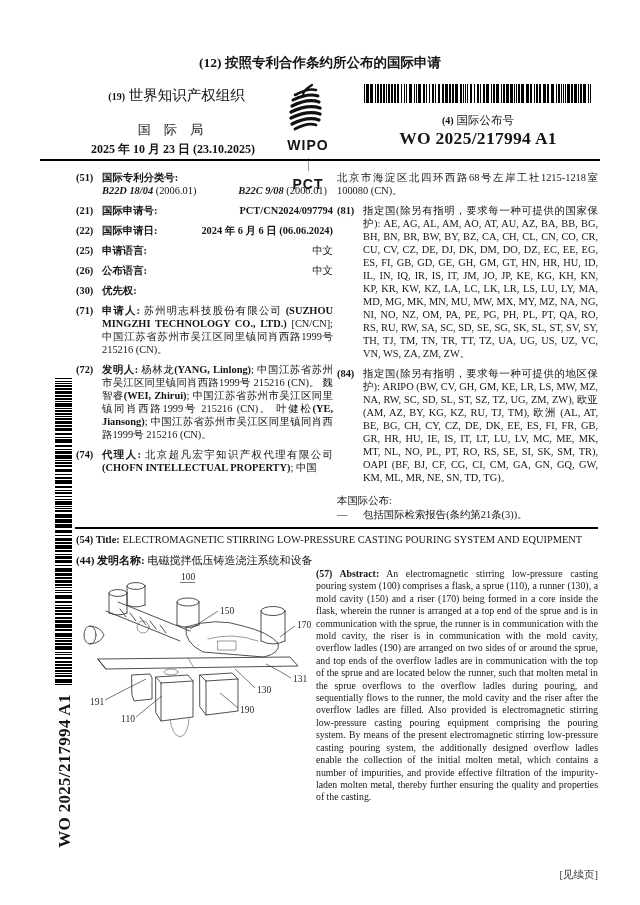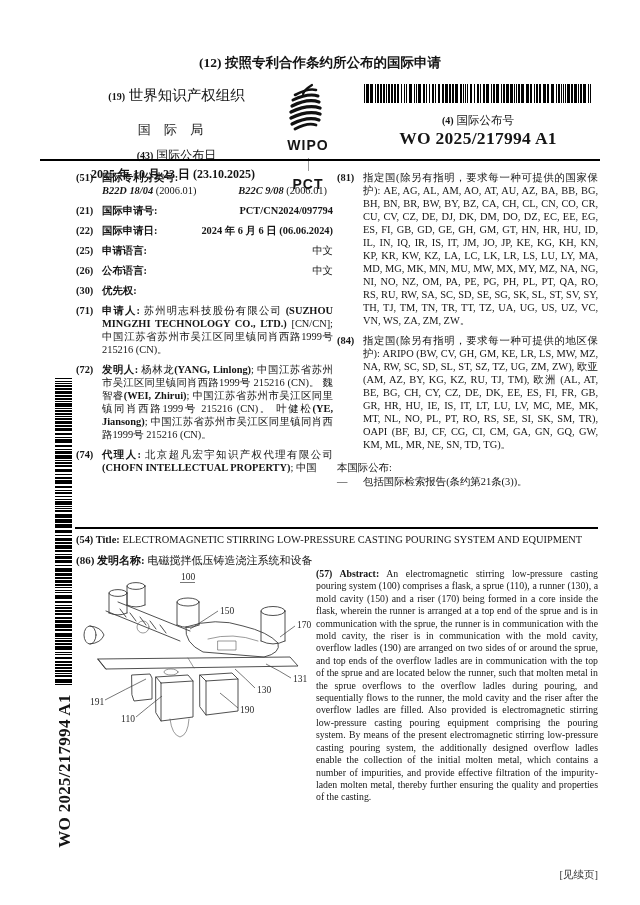--- a/index.html
+++ b/index.html
@@ -58,21 +58,20 @@
 </head>
 <body>
 
 <div class="page">
 
   <div class="abs line12">(12) 按照专利合作条约所公布的国际申请</div>
 
   <div class="abs hdr-left">
     <div class="org"><span class="tag">(19)</span> <span>世界知识产权组织</span></div>
     <div class="bureau">国 际 局</div>
-    <div class="pubdate-label"><span class="tag">(43)</span> <span>国际公布日</span></div>
     <div class="pubdate">2025 年 10 月 23 日 (23.10.2025)</div>
   </div>
 
   <div class="abs logo-swirl">
     <svg width="54" height="52" viewBox="0 0 54 52">
       <g fill="none" stroke="#111" stroke-linecap="round">
         <path d="M34 3 Q26 8 25 12" stroke-width="2.2"></path>
         <path d="M17 13 Q30 6 38 8" stroke-width="2.6"></path>
         <path d="M15 18 Q30 11 40 14" stroke-width="3.0"></path>
         <path d="M14 24 Q30 16 41 20" stroke-width="3.2"></path>
@@ -221,20 +220,21 @@
       <span>杨林龙</span><b>(YANG, Linlong)</b><span>; 中国江苏省苏州市吴江区同里镇同肖西路1999号 215216 (CN)。 </span><span>魏智睿</span><b>(WEI, Zhirui)</b><span>; 中国江苏省苏州市吴江区同里镇同肖西路1999号 215216 (CN)。 </span><span>叶健松</span><b>(YE, Jiansong)</b><span>; 中国江苏省苏州市吴江区同里镇同肖西路1999号 215216 (CN)。</span>
     </div>
     <div class="item">
       <span class="tag">(74)</span>
       <span class="b">代理人:</span>
       <span>北京超凡宏宇知识产权代理有限公司</span><b>(CHOFN INTELLECTUAL PROPERTY)</b><span>; 中国</span>
     </div>
   </div>
 
   <div class="abs col col-right">
+    <div style="margin-bottom:7px;">北京市海淀区北四环西路68号左岸工社1215-1218室 100080 (CN)。</div>
     <div class="item">
       <span class="tag">(81)</span>
       <span>指定国(除另有指明，要求每一种可提供的国家保护): AE, AG, AL, AM, AO, AT, AU, AZ, BA, BB, BG, BH, BN, BR, BW, BY, BZ, CA, CH, CL, CN, CO, CR, CU, CV, CZ, DE, DJ, DK, DM, DO, DZ, EC, EE, EG, ES, FI, GB, GD, GE, GH, GM, GT, HN, HR, HU, ID, IL, IN, IQ, IR, IS, IT, JM, JO, JP, KE, KG, KH, KN, KP, KR, KW, KZ, LA, LC, LK, LR, LS, LU, LY, MA, MD, MG, MK, MN, MU, MW, MX, MY, MZ, NA, NG, NI, NO, NZ, OM, PA, PE, PG, PH, PL, PT, QA, RO, RS, RU, RW, SA, SC, SD, SE, SG, SK, SL, ST, SV, SY, TH, TJ, TM, TN, TR, TT, TZ, UA, UG, US, UZ, VC, VN, WS, ZA, ZM, ZW。</span>
     </div>
     <div class="item">
       <span class="tag">(84)</span>
       <span>指定国(除另有指明，要求每一种可提供的地区保护): ARIPO (BW, CV, GH, GM, KE, LR, LS, MW, MZ, NA, RW, SC, SD, SL, ST, SZ, TZ, UG, ZM, ZW), 欧亚 (AM, AZ, BY, KG, KZ, RU, TJ, TM), 欧洲 (AL, AT, BE, BG, CH, CY, CZ, DE, DK, EE, ES, FI, FR, GB, GR, HR, HU, IE, IS, IT, LT, LU, LV, MC, ME, MK, MT, NL, NO, PL, PT, RO, RS, SE, SI, SK, SM, TR), OAPI (BF, BJ, CF, CG, CI, CM, GA, GN, GQ, GW, KM, ML, MR, NE, SN, TD, TG)。</span>
     </div>
     <div style="margin-top:10px;">本国际公布:</div>
     <div class="item" style="margin-top:1px;padding-left:26px;">
@@ -333,21 +333,21 @@
       <i style="height:4px;margin-bottom:1px"></i>
       <i style="height:1px;margin-bottom:1px"></i>
     </div>
   <div class="abs vert-pubno">WO 2025/217994 A1</div>
 
   <div class="abs rule2"></div>
   <div class="abs title-en">
     <b>(54) Title:</b> <span>ELECTROMAGNETIC STIRRING LOW-PRESSURE CASTING POURING SYSTEM AND EQUIPMENT</span>
   </div>
   <div class="abs title-cn">
-    <b>(86) 发明名称:</b> <span>电磁搅拌低压铸造浇注系统和设备</span>
+    <b>(44) 发明名称:</b> <span>电磁搅拌低压铸造浇注系统和设备</span>
   </div>
 
   <div class="abs figure">
     <svg viewBox="0 0 248 190">
 
       <text class="fig-label" x="113" y="11">100</text>
       <line x1="112" y1="13.5" x2="127" y2="13.5" stroke="#3c3c3c" stroke-width="0.7"></line>
 
       <g class="fig-stroke">
         <ellipse cx="50" cy="24" rx="9" ry="3.4"></ellipse>

